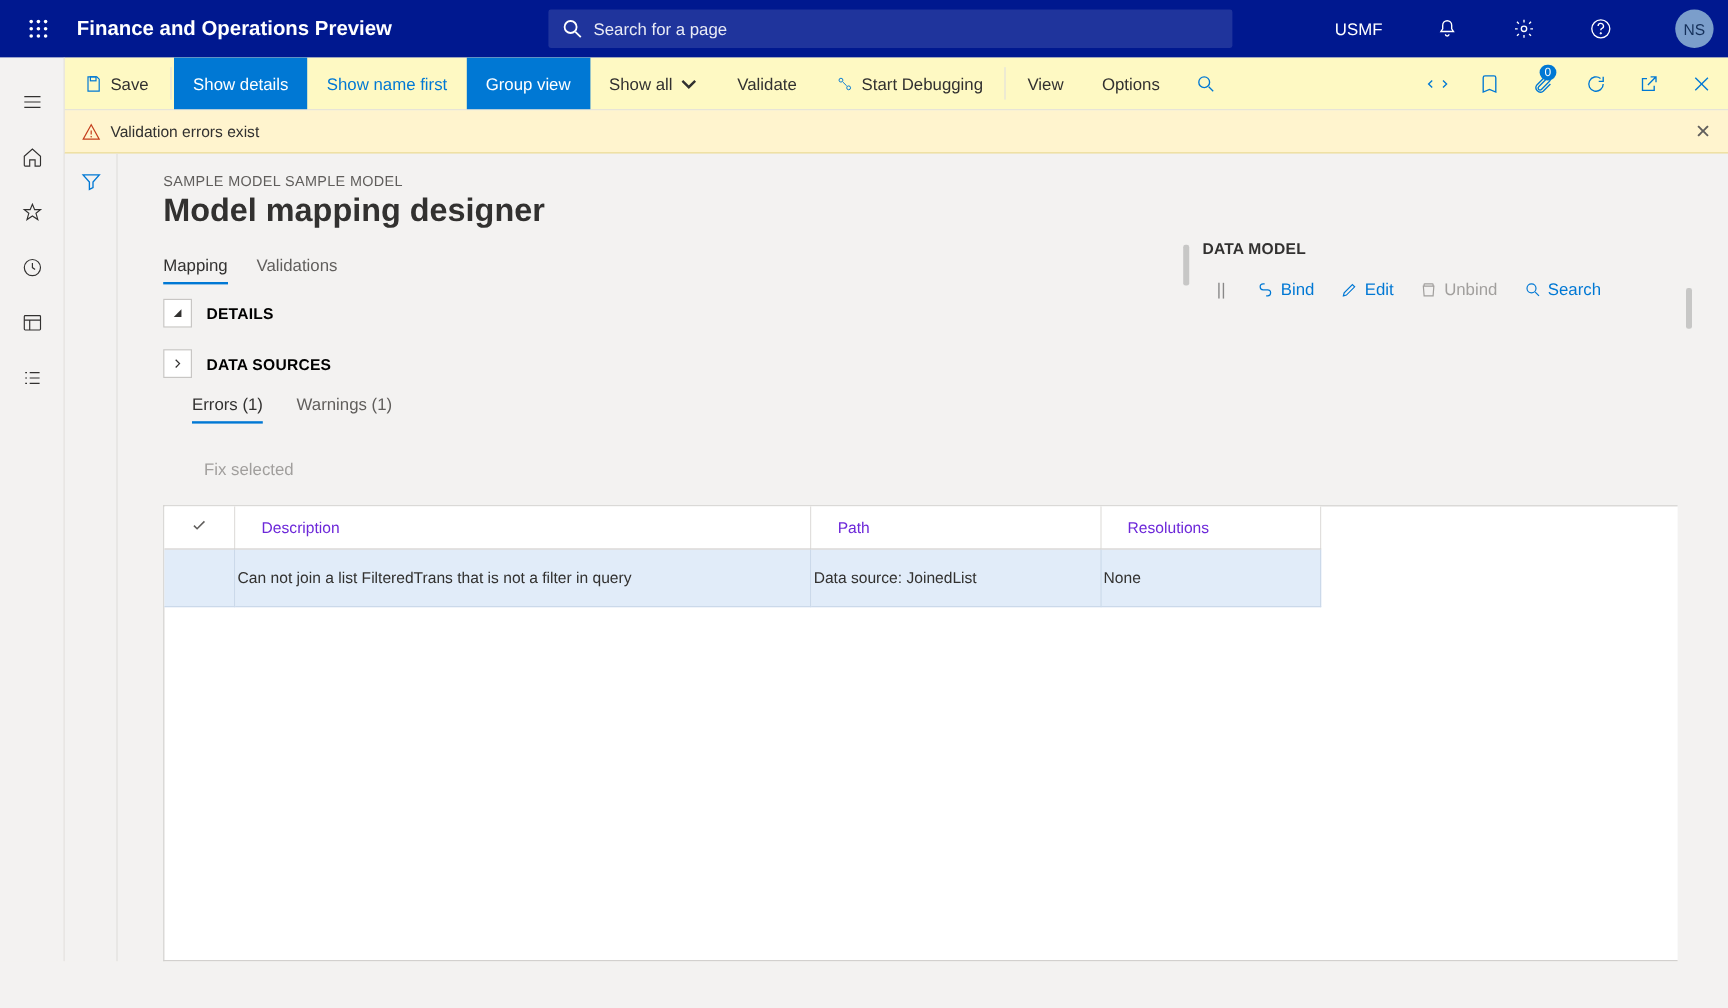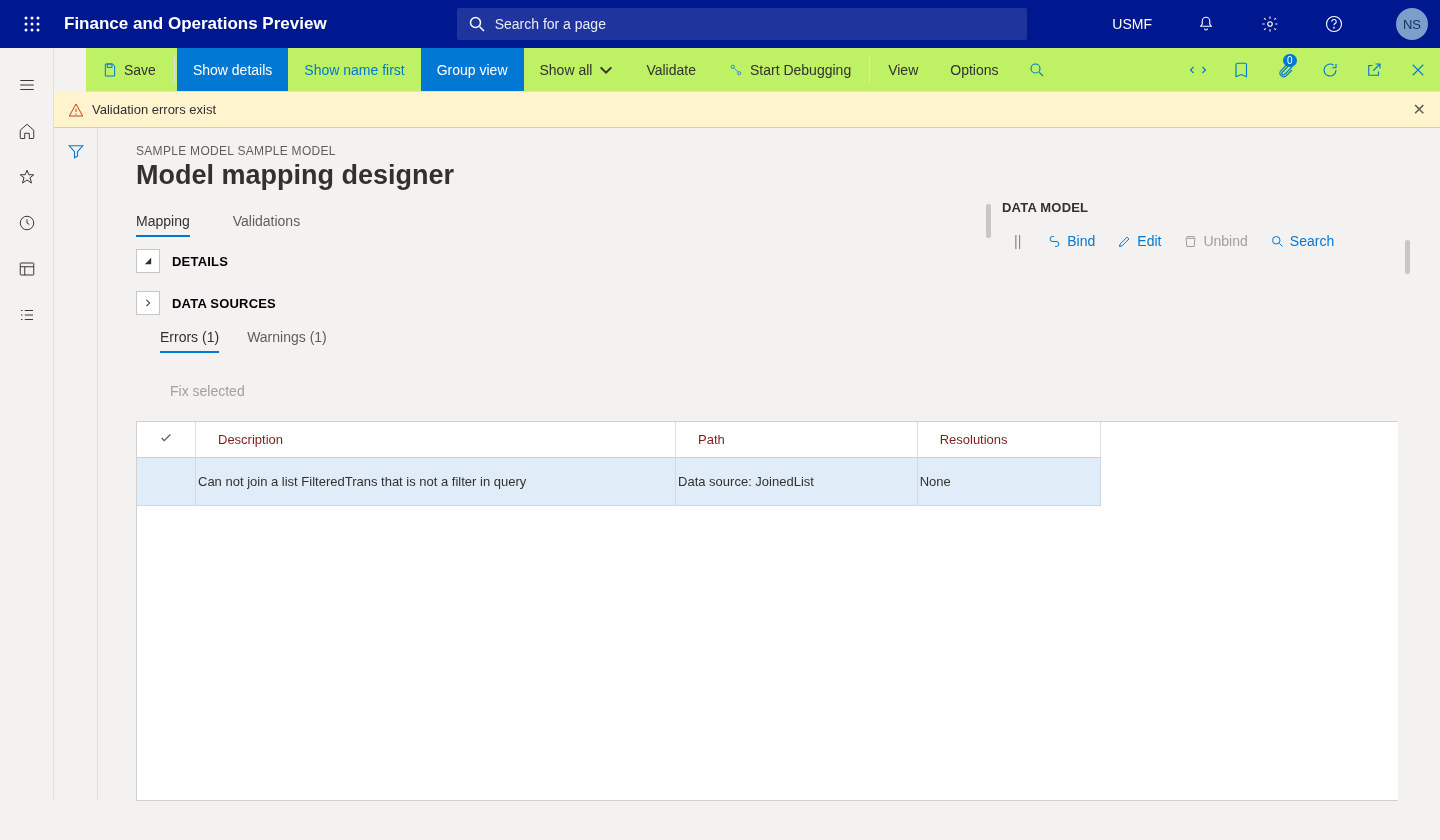--- a/index.html
+++ b/index.html
@@ -20,21 +20,21 @@
 .nav-icon svg { width: 18px; height: 18px; fill: white; stroke: white; }
 .avatar { width: 32px; height: 32px; border-radius: 50%; background: #7b9ecb; display: flex; align-items: center; justify-content: center; font-size: 13px; color: #15305a; margin-left: 20px; margin-right: 4px; cursor: pointer; }
 
 
 .cmdbar-row { display: flex; }
 .leftrail { width: 54px; background: #f3f2f1; border-right: 1px solid #e1dfdd; display: flex; flex-direction: column; align-items: center; padding-top: 14px; gap: 0; }
 .leftrail .rail-item { width: 48px; height: 46px; display: flex; align-items: center; justify-content: center; cursor: pointer; }
 .leftrail svg { width: 18px; height: 18px; fill: none; stroke: #323130; stroke-width: 1.3; }
 
 .main-col { flex: 1; display: flex; flex-direction: column; }
-.cmdbar { height: 44px; background: #bef264; border-bottom: 1px solid #e1dfdd; display: flex; align-items: stretch; margin-left: 32px; }
+.cmdbar { height: 44px; background: #fef9c3; border-bottom: 1px solid #e1dfdd; display: flex; align-items: stretch; }
 .cmd-btn { display: flex; align-items: center; padding: 0 16px; font-size: 14px; color: #323130; cursor: pointer; gap: 6px; }
 .cmd-btn.blue { background: #0078d4; color: white; }
 .cmd-btn.link { color: #0078d4; }
 .cmd-btn svg { width: 16px; height: 16px; }
 .cmd-sep { width: 1px; background: #e1dfdd; margin: 8px 2px; }
 .cmd-right { margin-left: auto; display: flex; align-items: center; }
 .cmd-icon { width: 44px; height: 44px; display: flex; align-items: center; justify-content: center; cursor: pointer; position:relative;}
 .cmd-icon svg { width: 18px; height: 18px; fill: none; stroke: #0078d4; stroke-width: 1.5; }
 .badge-count { position: absolute; top: 6px; left: 19px; background: #0078d4; color: white; font-size: 10px; border-radius: 8px; padding: 0 4px; line-height: 13px; }
 
@@ -44,21 +44,21 @@
 .warnbar svg { width: 16px; height: 16px; }
 
 
 .page-body { display: flex; flex: 1; background: #f3f2f1; }
 .filtercol { width: 44px; border-right: 1px solid #e1dfdd; display: flex; justify-content: center; padding-top: 14px; }
 .filtercol svg { width: 18px; height: 18px; stroke: #0078d4; fill: none; stroke-width: 1.5; }
 .content { flex: 1; padding: 16px 28px 0 38px; position: relative; }
 .breadcrumb { font-size: 12px; color: #605e5c; letter-spacing: 0.3px; }
 .page-title { font-size: 27px; font-weight: 600; color: #323130; margin-top: 2px; }
 
-.tabs { display: flex; gap: 43px; margin-top: 22px; font-size: 14px; }
+.tabs { display: flex; gap: 24px; margin-top: 22px; font-size: 14px; }
 .tab { padding-bottom: 6px; cursor: pointer; color: #605e5c; }
 .tab.active { color: #323130; border-bottom: 2px solid #0078d4; font-weight: 400; }
 
 
 .dm-panel { position: absolute; right: 28px; top: 72px; width: 410px; }
 .dm-handle { position:absolute; left:-16px; top:4px; width:5px; height:34px; background:#aaa; border-radius:2px; opacity: .6;}
 .dm-handle2 { position:absolute; right: 2px; top: 40px; width:5px; height:34px; background:#aaa; border-radius:2px; opacity: .6;}
 .dm-title { font-size: 13px; font-weight: 700; color: #323130; letter-spacing: .2px; }
 .dm-actions { display: flex; gap: 22px; margin-top: 18px; font-size: 14px; align-items: center; padding-left: 12px;}
 .dm-split { color:#888; margin-right:4px;}
@@ -72,21 +72,21 @@
 .chev-box svg { width: 8px; height: 8px; }
 .section-label { font-size: 13px; font-weight: 700; letter-spacing: .2px; }
 
 .detail-tabs { display: flex; gap: 28px; margin-top: 14px; margin-left: 24px; font-size: 14px; }
 
 .fix-link { margin-top: 30px; margin-left: 34px; font-size: 14px; color: #a19f9d; }
 
 
 .table-wrap { margin-top: 22px; border: 1px solid #d2d0ce; border-right:none; background: white; width: 1262px; height:380px;}
 table { border-collapse: collapse; width: 964px; font-size: 13px; }
-th { text-align: left; font-weight: 400; padding: 9px 22px; border-bottom: 1px solid #d2d0ce; border-right: 1px solid #e1dfdd; background: white; color: #7f1d1d; }
+th { text-align: left; font-weight: 400; padding: 9px 22px; border-bottom: 1px solid #d2d0ce; border-right: 1px solid #e1dfdd; background: white; color: #6d28d9; }
 th.chkcol { width: 34px; text-align: center; }
 th.chkcol svg { width: 14px; height: 14px; stroke: #605e5c; fill: none; stroke-width: 1.5; }
 td { padding: 16px 2px; border-right: 1px solid #cbd9ea; border-bottom: 1px solid #cbd9ea; background: #e1ecf9; color: #323130; vertical-align: top;}
 td.chkcol { background: #e1ecf9; }
 .col-desc{ width:494px;}
 .col-path{ width:248px;}
 .col-res{ width:186px;}
 
 </style>
 </head>

